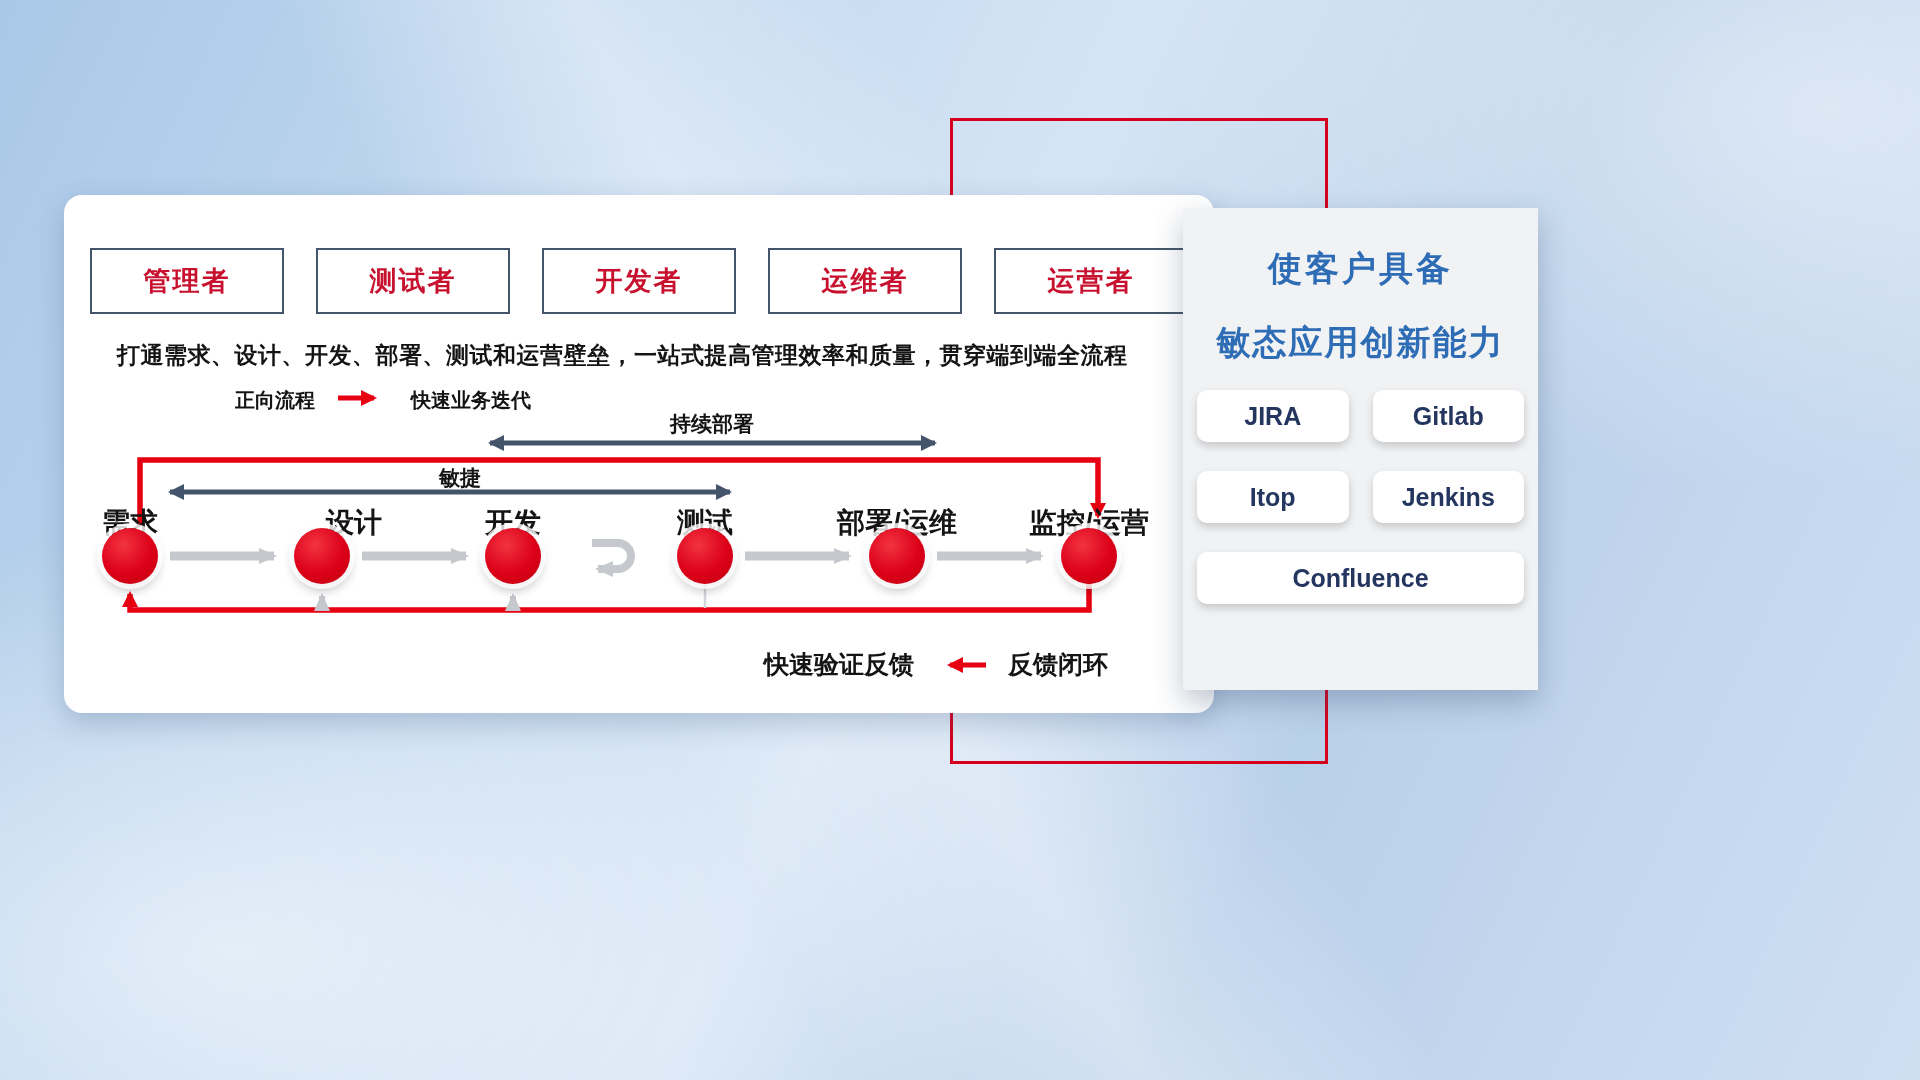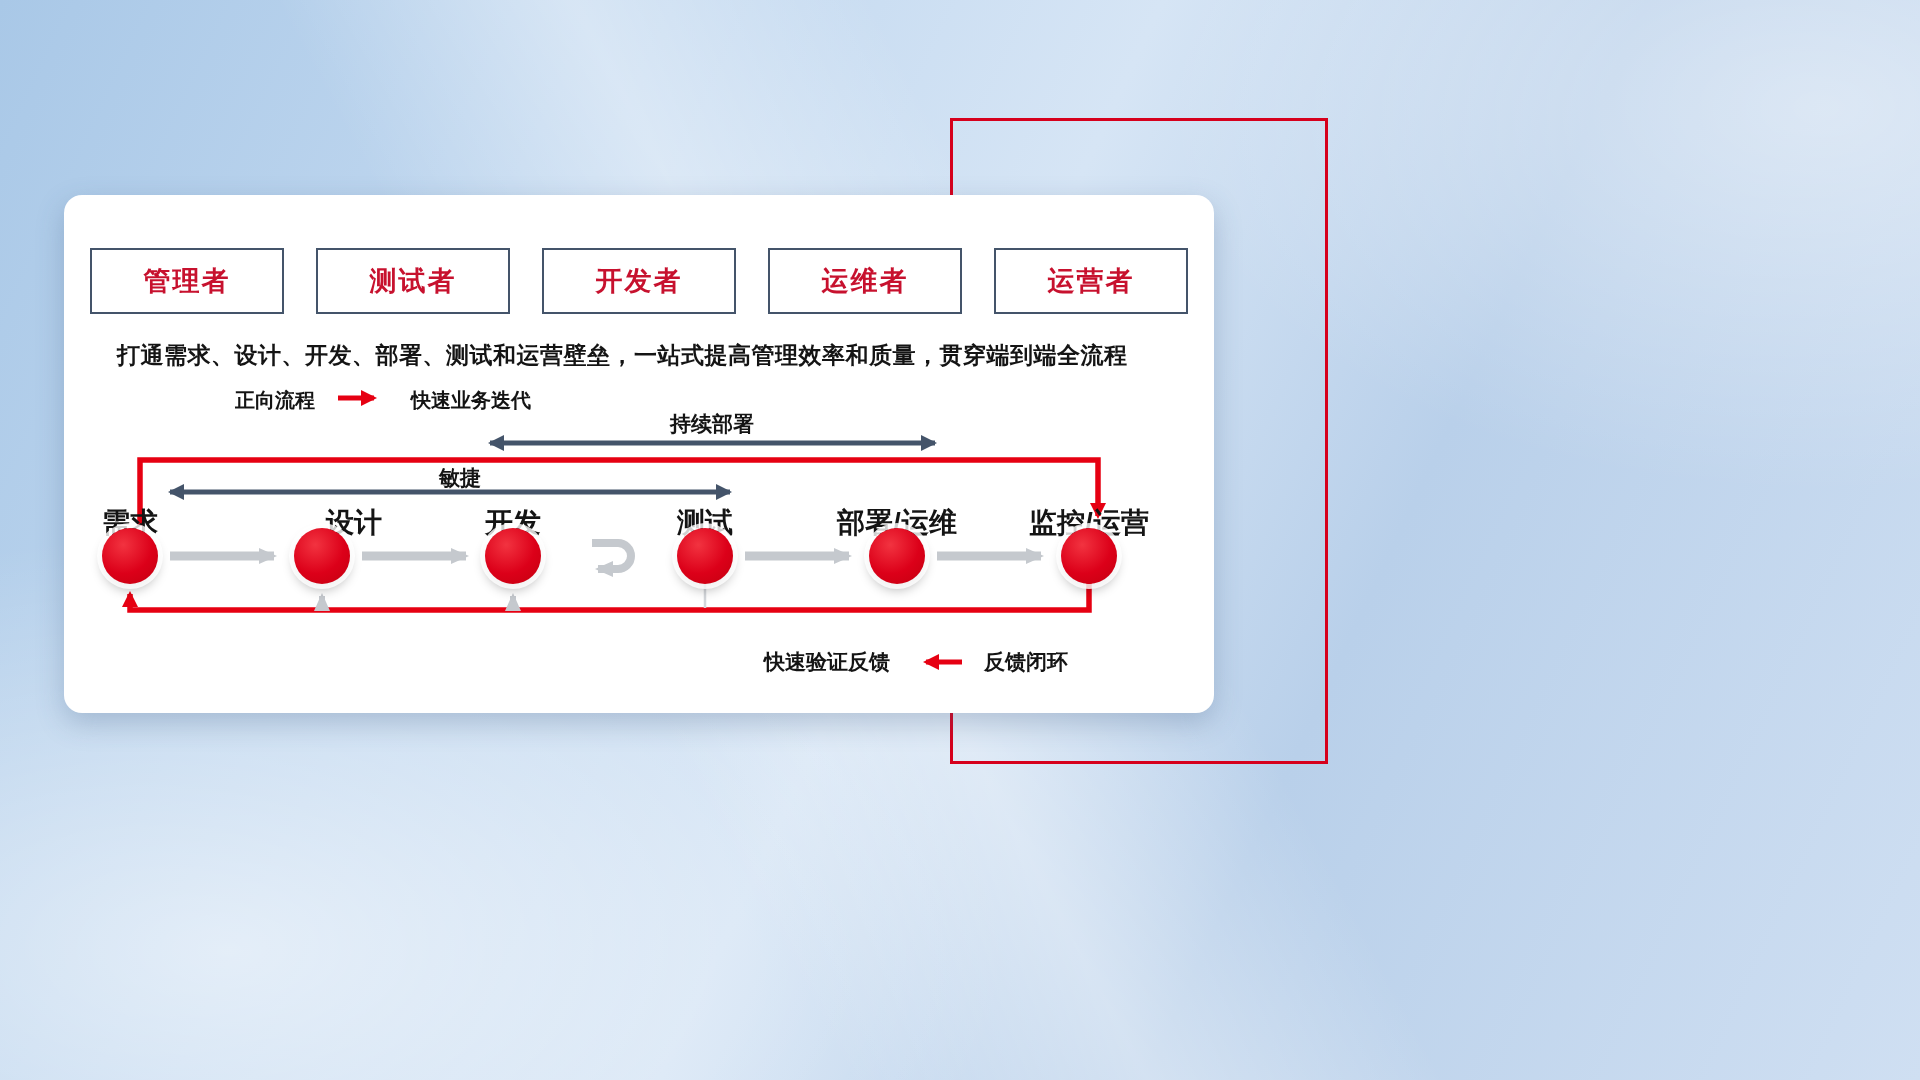--- a/index.html
+++ b/index.html
@@ -52,21 +52,21 @@
     position:absolute;top:94px;transform:translateX(-50%);
     font-size:28px;font-weight:bold;color:#141414;white-space:nowrap;
   }
   .node-circle{
     position:absolute;top:118px;width:56px;height:56px;border-radius:50%;
     background:radial-gradient(circle at 38% 30%,#f23340,#dc0019 55%,#c3000f 100%);
     box-shadow:0 0 0 5px rgba(255,255,255,.8),0 6px 12px rgba(0,0,0,.28);
   }
   .legend-feedback{
     position:absolute;left:700px;top:238px;display:flex;align-items:center;gap:20px;
-    font-size:21px;font-weight:bold;color:#141414;white-space:nowrap;
+    font-size:25px;font-weight:bold;color:#141414;white-space:nowrap;
   }
   .right-panel{
     position:absolute;left:1183px;top:208px;width:355px;height:482px;
     background:#f1f2f4;z-index:3;box-shadow:0 12px 28px rgba(55,75,105,.32);
   }
   .panel-title{ text-align:center;color:#2e6db6;font-weight:bold; }
   .panel-title .t1{position:absolute;left:0;right:0;top:38px;font-size:34px;letter-spacing:3px;}
   .panel-title .t2{position:absolute;left:0;right:0;top:112px;font-size:34px;letter-spacing:2px;}
   .tools{
     position:absolute;left:14px;right:14px;top:182px;
@@ -176,14 +176,27 @@
         <span>快速验证反馈</span>
         <svg width="54" height="22">
           <line x1="52" y1="11" x2="16" y2="11" stroke="#e60012" stroke-width="5" marker-end="url(#mred)"></line>
         </svg>
         <span>反馈闭环</span>
       </div>
 
     </div>
   </div>
 
+  <div class="right-panel">
+    <div class="panel-title">
+      <div class="t1">使客户具备</div>
+      <div class="t2">敏态应用创新能力</div>
+    </div>
+    <div class="tools">
+      <div class="tool-btn">JIRA</div>
+      <div class="tool-btn">Gitlab</div>
+      <div class="tool-btn">Itop</div>
+      <div class="tool-btn">Jenkins</div>
+      <div class="tool-btn tool-wide">Confluence</div>
+    </div>
+  </div>
 
 </div>
 
 </body></html>

